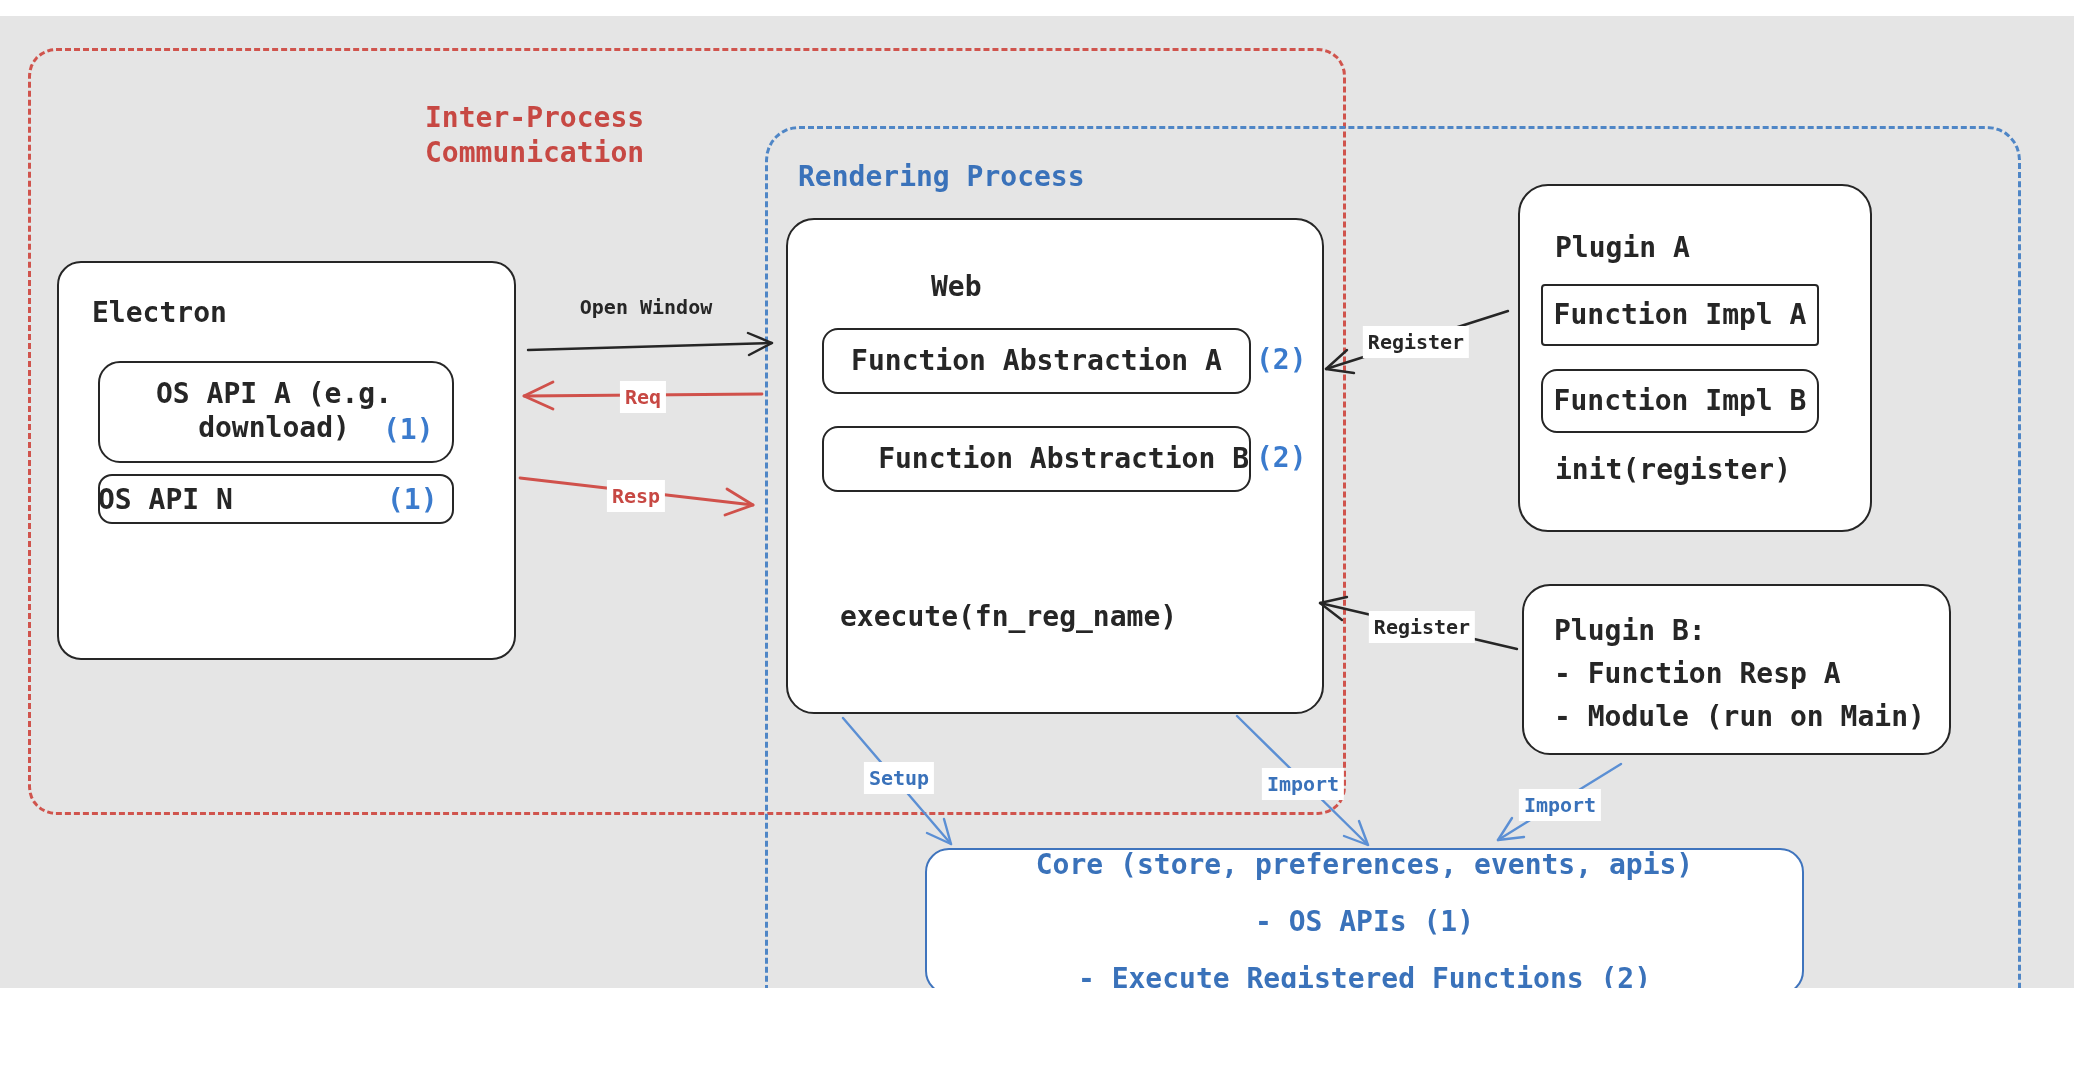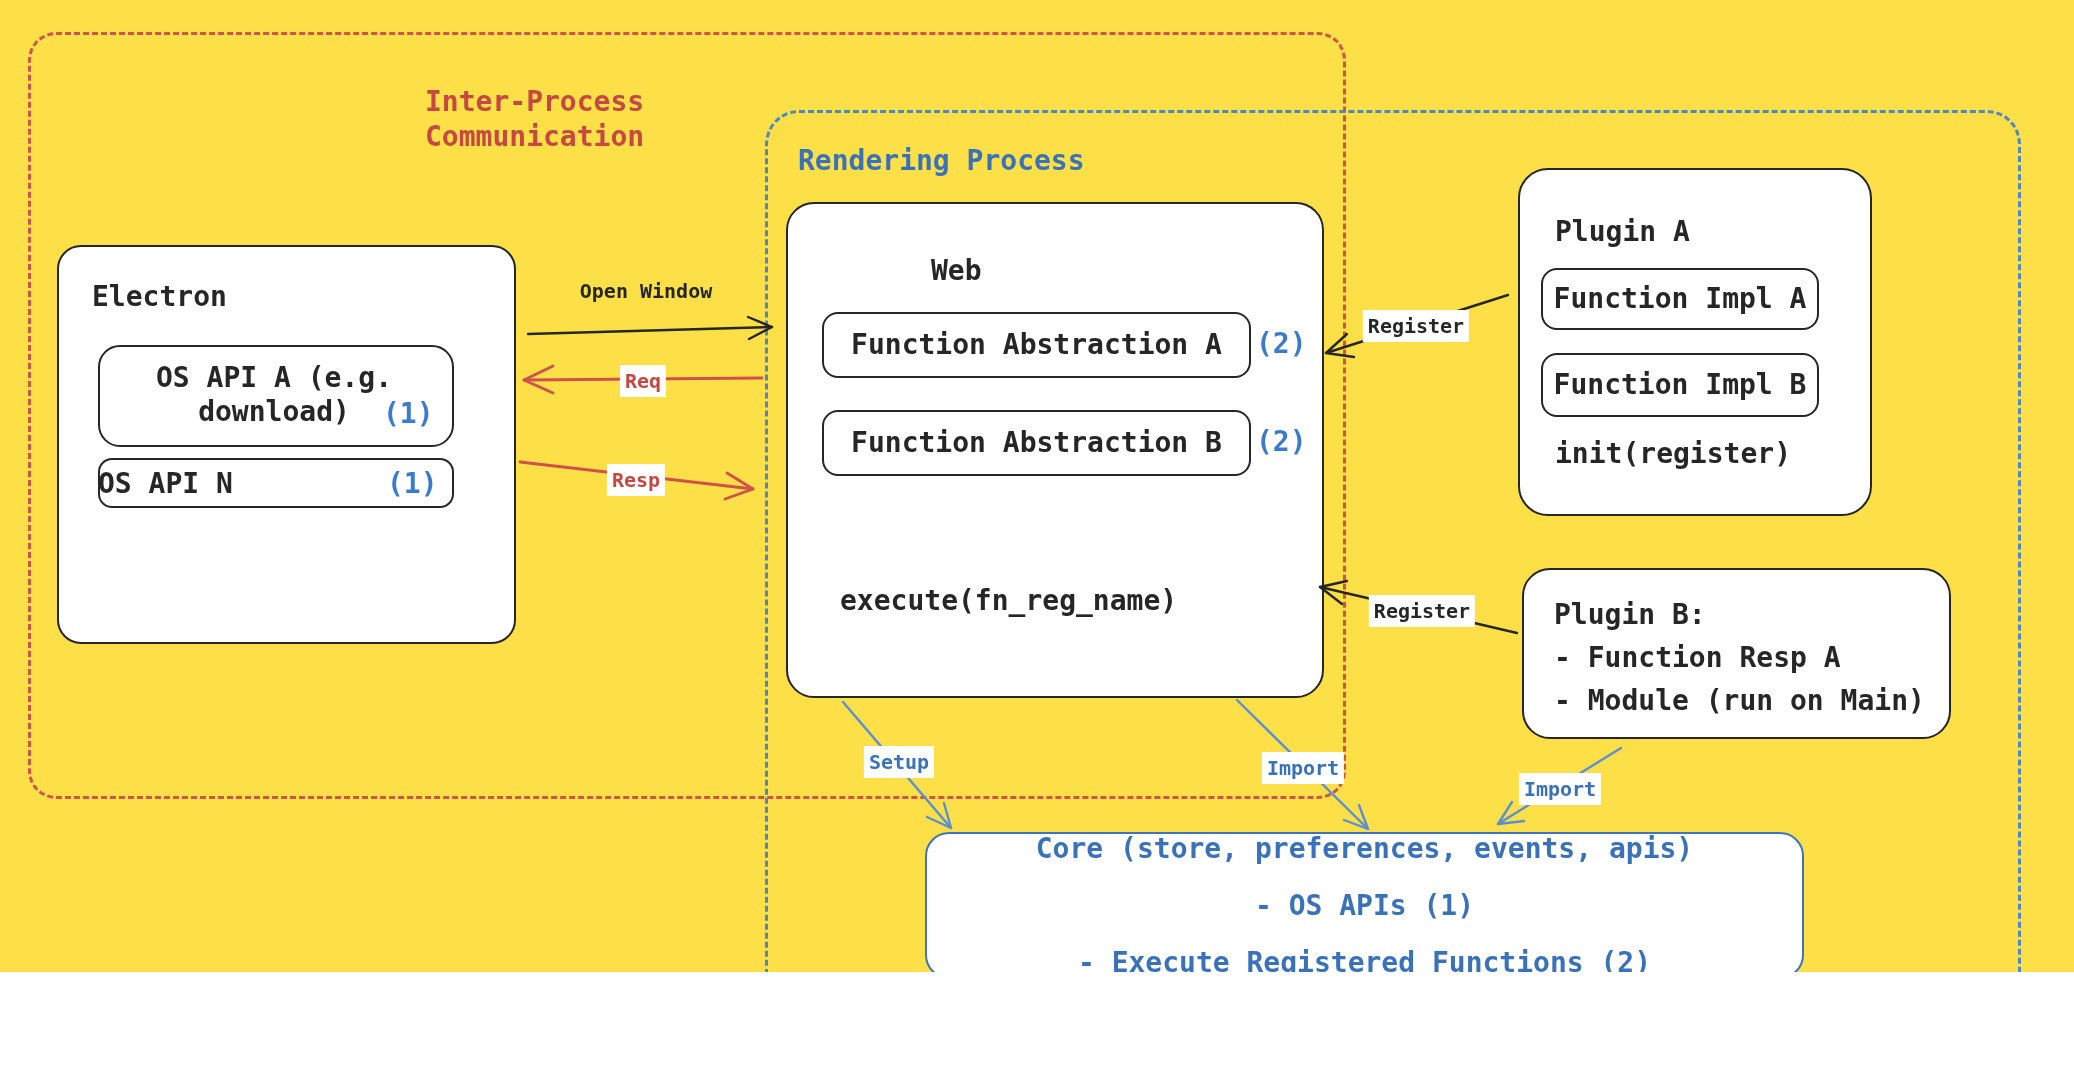--- a/index.html
+++ b/index.html
@@ -1,19 +1,19 @@
 <!DOCTYPE html>
 <html><head>
 <meta charset="utf-8">
 <style>
   html,body{margin:0;padding:0;background:#ffffff;}
   .canvas{
-    position:relative;width:2074px;height:972px;background:#fde047;overflow:hidden;
+    position:relative;width:2074px;height:972px;background:#e5e5e5;overflow:hidden;
     font-family:"DejaVu Sans Mono","Liberation Mono",monospace;
-    font-weight:700;color:#262626;
+    font-weight:700;color:#262626;margin-top:16px;
   }
   .dashed-region{position:absolute;background:transparent;}
   .region-red{border:3px dashed #d0544d;border-radius:28px;}
   .region-blue{border:3px dashed #4f86c6;border-radius:34px;}
   .node{position:absolute;background:#ffffff;border:2.5px solid #262626;border-radius:24px;}
   .subnode{position:absolute;background:#ffffff;border:2px solid #262626;display:flex;align-items:center;justify-content:center;}
   .txt{position:absolute;font-size:28px;white-space:pre;line-height:34px;}
   .red-txt{color:#c74843;}
   .blue-txt{color:#3a72ba;}
   .badge{color:#3b7bcd;}
@@ -48,31 +48,31 @@
   <div class="txt badge" style="left:387px;top:467px;">(1)</div>
 
   <div class="node" style="left:786px;top:202px;width:534px;height:492px;border-radius:28px;"></div>
   <div class="txt" style="left:931px;top:254px;">Web</div>
 
   <div class="subnode" style="left:822px;top:312px;width:425px;height:62px;border-radius:16px;">
     <span class="txt" style="position:static;">Function Abstraction A</span>
   </div>
   <div class="txt badge" style="left:1256px;top:327px;">(2)</div>
 
-  <div class="subnode" style="left:822px;top:410px;width:425px;height:62px;border-radius:16px;">
+  <div class="subnode" style="left:822px;top:410px;width:425px;height:62px;border-radius:16px;justify-content:flex-end;">
     <span class="txt" style="position:static;">Function Abstraction B</span>
   </div>
   <div class="txt badge" style="left:1256px;top:425px;">(2)</div>
 
 
   <div class="txt" style="left:840px;top:584px;">execute(fn_reg_name)</div>
 
   <div class="node" style="left:1518px;top:168px;width:350px;height:344px;border-radius:30px;"></div>
   <div class="txt" style="left:1555px;top:215px;">Plugin A</div>
-  <div class="subnode" style="left:1541px;top:268px;width:274px;height:58px;border-radius:16px;">
+  <div class="subnode" style="left:1541px;top:268px;width:274px;height:58px;border-radius:4px;">
     <span class="txt" style="position:static;">Function Impl A</span>
   </div>
   <div class="subnode" style="left:1541px;top:353px;width:274px;height:60px;border-radius:16px;">
     <span class="txt" style="position:static;">Function Impl B</span>
   </div>
   <div class="txt" style="left:1555px;top:437px;">init(register)</div>
 
   <div class="node" style="left:1522px;top:568px;width:425px;height:167px;border-radius:28px;"></div>
   <div class="txt" style="left:1554px;top:593px;line-height:43px;"><span>Plugin B:</span><br><span>- Function Resp A</span><br><span>- Module (run on Main)</span></div>
 

